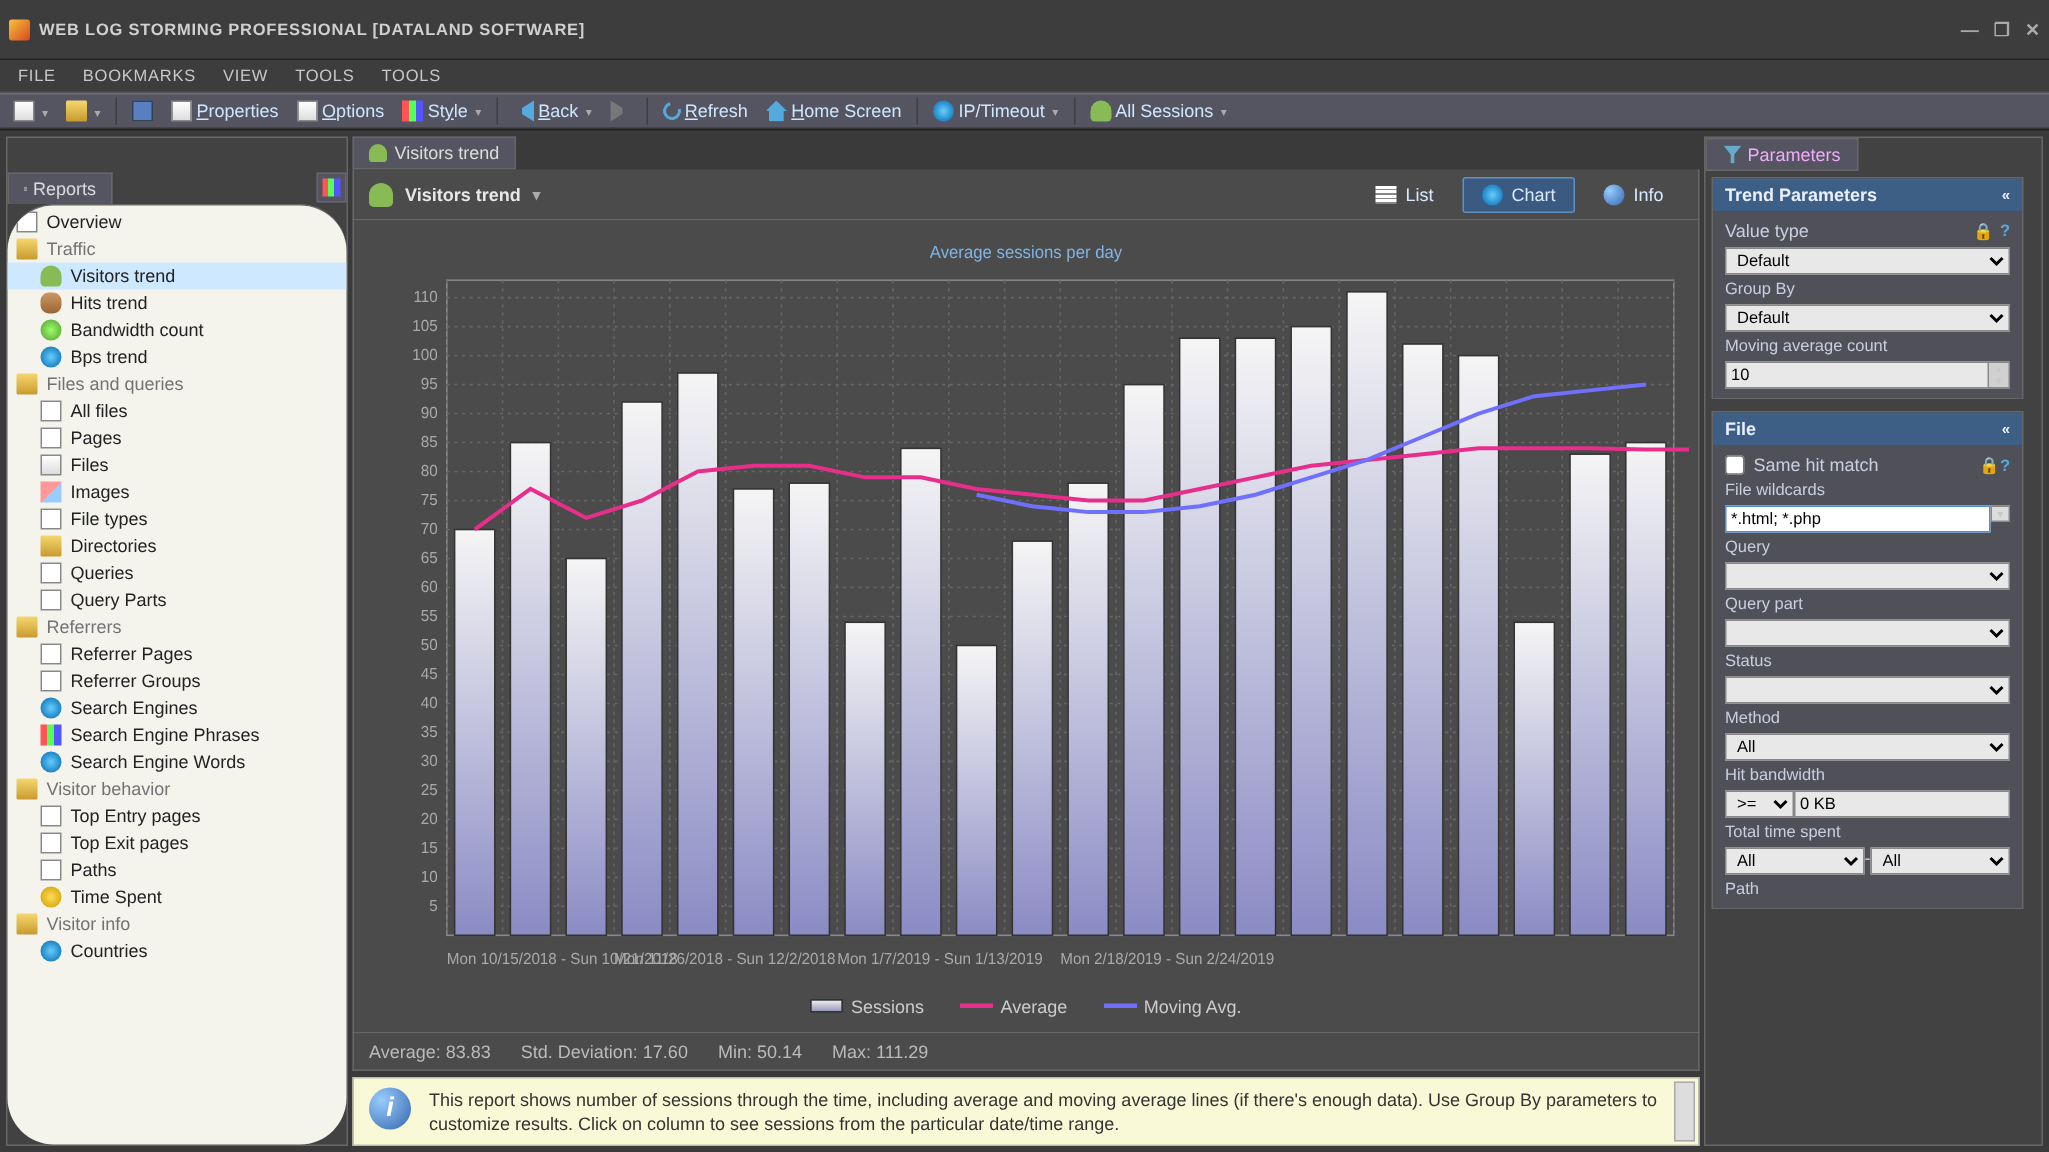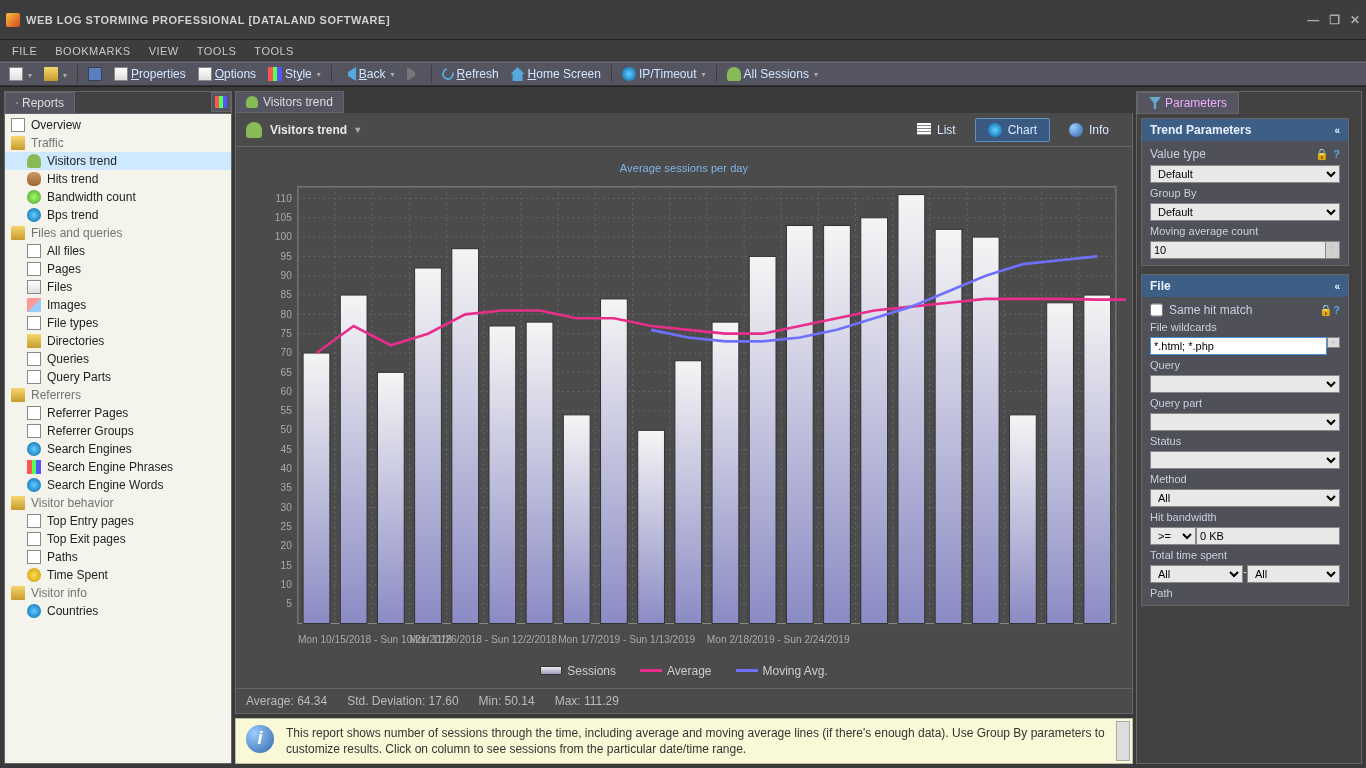--- a/index.html
+++ b/index.html
@@ -19,39 +19,39 @@
 .toolbar .sep { width:1px; height:18px; background:#3d3d3d; margin:0 3px;}
 .toolbar .tb .ic { width:14px;height:14px;display:inline-block;}
 .toolbar .tb u { text-decoration:underline; text-underline-offset:1px;}
 .ddarr::after{content:"▾";font-size:8px;margin-left:2px;color:#aaa;}
 
 .maingrid { flex:1; display:flex; background:#3a3a3a; border-top:1px solid #222; padding:4px; gap:3px; min-height:0;}
 
 .panel { background:#424242; border:1px solid #666; display:flex; flex-direction:column; min-height:0;}
 
 .reports { width:228px;}
-.reports-head { display:flex;}
+.reports-head { display:flex;margin-top:23px;}
 .reports-head .tab { background:#555562; padding:3px 10px; border:1px solid #666; border-bottom:none; color:#ddd; display:flex;align-items:center;gap:4px;}
 .reports-head .spacer { flex:1;}
 .reports-head .btn { background:#555562; border:1px solid #666; width:20px;height:20px;display:flex;align-items:center;justify-content:center;}
-.reports-body { flex:1; overflow-y:auto; background:#f4f4ed; border-top:1px solid #666; position:relative;}
+.reports-body { flex:1; overflow-y:auto; background:#f4f4ed; border-top:1px solid #666; position:relative;border-radius:31px;}
 .tree { padding:2px 0;}
 .tree .node { display:flex; align-items:center; gap:6px; padding:2px 6px; color:#222; cursor:pointer; }
 .tree .node.depth1 { padding-left:22px;}
 .tree .node.selected { background:#cde8ff; }
 .tree .node .ico { width:14px;height:14px;flex:none;}
 .tree .cat { font-weight:normal; color:#737373;}
 
 .center { flex:1; display:flex; flex-direction:column; min-width:0;}
 .center-tabs { height:22px; display:flex;}
 .center-tabs .tab { background:#555562; padding:2px 10px; border:1px solid #666; color:#ddd; display:flex;align-items:center;gap:5px;}
 .report-hdr { background:#4b4b4b; height:34px; display:flex; align-items:center; padding:0 10px; border:1px solid #666; border-top:none;}
 .report-hdr .ttl { color:#e8e8e8; font-size:16px; font-weight:bold; display:flex;align-items:center;gap:8px;}
 .report-hdr .rbtns { margin-left:auto; display:flex; gap:6px;}
-.report-hdr .rbtn { display:flex; gap:6px; padding:4px 12px; color:#d8e8ff; border:1px solid transparent; border-radius:2px; cursor:pointer;}
+.report-hdr .rbtn { display:flex; align-items:center; gap:6px; padding:4px 12px; color:#d8e8ff; border:1px solid transparent; border-radius:2px; cursor:pointer;}
 .report-hdr .rbtn.active { background:#3a5a82; border-color:#6090c0;}
 .chartpane { flex:1; background:#4b4b4b; border:1px solid #666; border-top:none; padding:10px 6px 4px 6px; display:flex; flex-direction:column; min-height:0;}
 .chartarea { flex:1; position:relative;}
 .legend { display:flex; justify-content:center; gap:24px; padding:6px 0; color:#ccc; font-size:11px;}
 .legend .li { display:flex; align-items:center; gap:5px;}
 .legend .sw { width:22px; height:9px;}
 .statrow { background:#4b4b4b; border:1px solid #666; border-top:none; padding:5px 10px; color:#bbb; font-size:11px; display:flex; gap:20px;}
 .infobox { background:#f9f9d7; border:1px solid #bba; margin-top:4px; padding:6px 10px; display:flex; gap:12px; color:#333; font-size:11px; align-items:flex-start; position:relative;}
 .infobox .ii { width:28px;height:28px;border-radius:50%;background:radial-gradient(circle at 30% 30%,#9cf,#36a);display:flex;align-items:center;justify-content:center;color:#fff;font-weight:bold;font-style:italic;font-size:18px;flex:none;}
 .infobox .scroll { position:absolute; right:2px; top:2px; bottom:2px; width:14px; background:#ddd; border:1px solid #aaa;}
@@ -457,21 +457,21 @@
             <span class="sw" style="background:#e62e8a;height:3px"></span>
             <span>Average</span>
           </div>
         <div class="li">
             <span class="sw" style="background:#7070ff;height:3px"></span>
             <span>Moving Avg.</span>
           </div>
       </div>
     </div>
     <div class="statrow">
-      <span>Average: 64.34</span>
+      <span>Average: 83.83</span>
         <span>Std. Deviation: 17.60</span>
         <span>Min: 50.14</span>
         <span>Max: 111.29</span>
     </div>
     <div class="infobox">
       <div class="ii">i</div>
       <div style="line-height:1.35">This report shows number of sessions through the time, including average and moving average lines (if there's enough data). Use Group By parameters to customize results. Click on column to see sessions from the particular date/time range.</div>
       <div class="scroll"></div>
     </div>
   </div>

